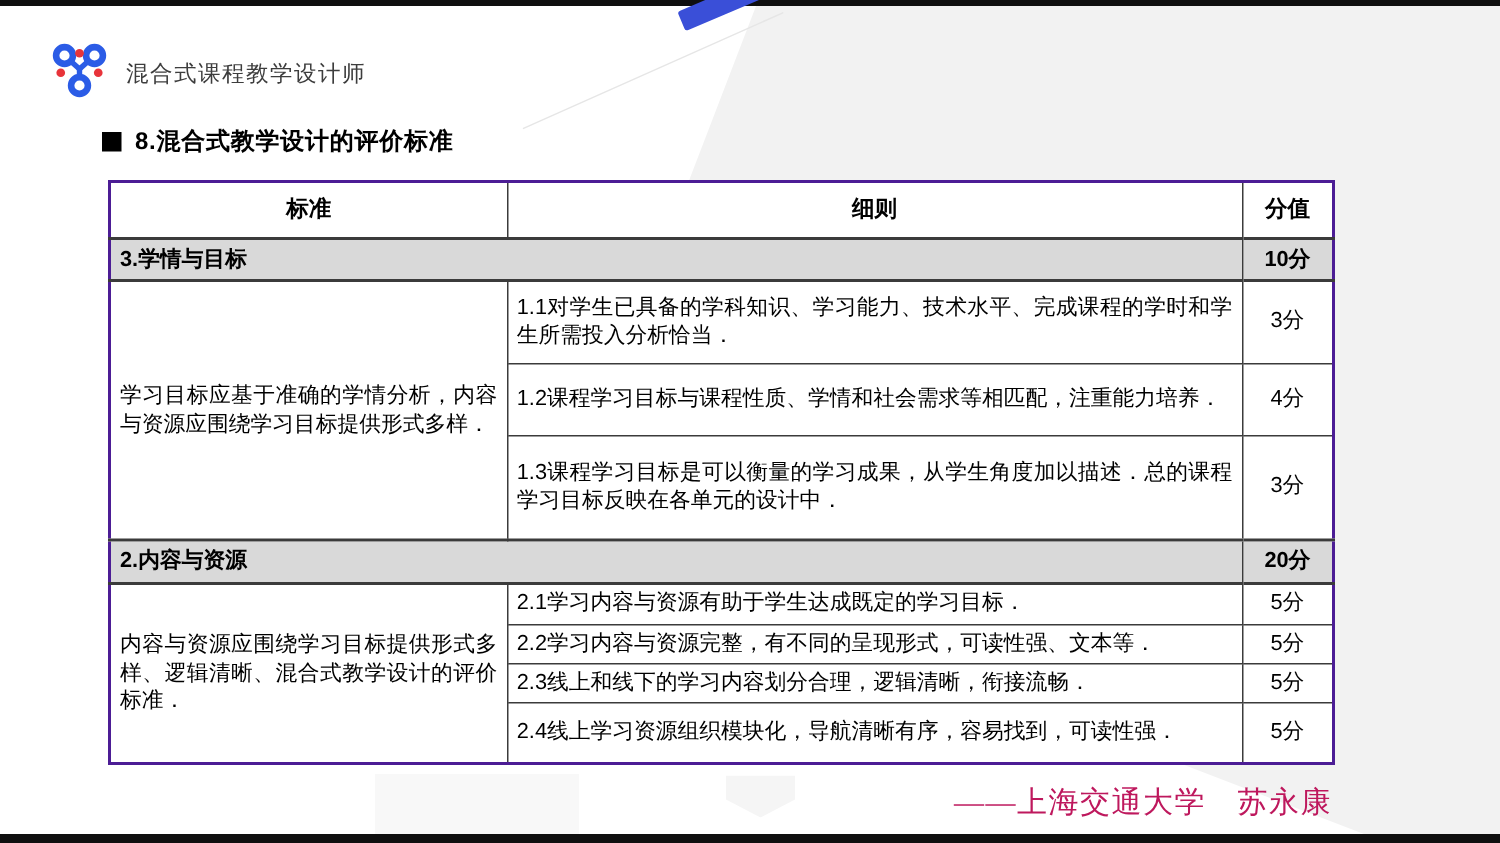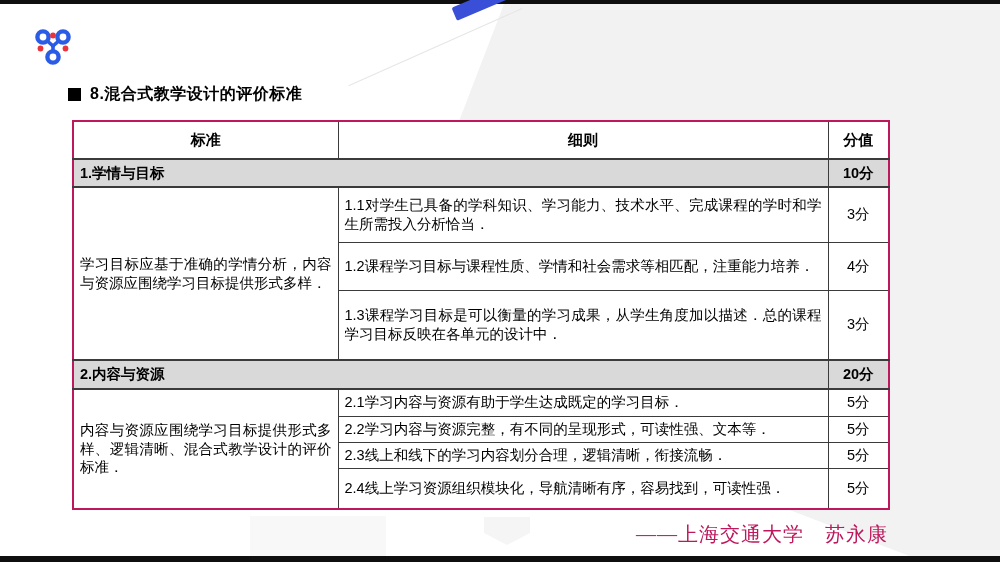--- a/index.html
+++ b/index.html
@@ -96,21 +96,21 @@
   }
   table.eval col.c1 { width: 265px; }
   table.eval col.c2 { width: 490px; }
   table.eval col.c3 { width: 61px; }
   table.eval th, table.eval td {
     border: 1.5px solid #3b3b3b;
     padding: 2px 6px;
     vertical-align: middle;
     overflow: hidden;
   }
-  table.eval { border: 2px solid #be185d; }
+  table.eval { border: 2px solid #4c1d95; }
   th.hdr { font-weight: bold; text-align: center; height: 38px; font-size: 15px; background: #fff; }
   tr.section td {
     background: #d9d9d9; font-weight: bold;
     border-top-width: 2px; border-bottom-width: 2px;
   }
   td.section-name { text-align: left; padding-left: 6px; }
   td.score { text-align: center; padding: 2px 2px; }
   td.rule { text-align: justify; }
   td.criterion { text-align: justify; padding: 4px 7px; }
   tr.h-sec   { height: 28px; }
@@ -153,20 +153,21 @@
         <line x1="21" y1="18" x2="21" y2="28"></line>
       </g>
       <circle cx="11" cy="9" r="5.6" fill="#fff" stroke="#2b5ce6" stroke-width="4.4"></circle>
       <circle cx="31" cy="9" r="5.6" fill="#fff" stroke="#2b5ce6" stroke-width="4.4"></circle>
       <circle cx="21" cy="29" r="5.6" fill="#fff" stroke="#2b5ce6" stroke-width="4.4"></circle>
       <circle cx="21" cy="7.5" r="2.9" fill="#e8343a"></circle>
       <circle cx="8.5" cy="20.5" r="2.9" fill="#e8343a"></circle>
       <circle cx="33.5" cy="20.5" r="2.9" fill="#e8343a"></circle>
     </svg>
   </span>
+  <span class="brand-name">混合式课程教学设计师</span>
 </div>
 
 <div class="slide-title-row">
   <span class="title-bullet"></span>
   <span class="slide-title">8.混合式教学设计的评价标准</span>
 </div>
 
 <div class="eval-table-wrap">
   <table class="eval">
     <colgroup>
@@ -175,21 +176,21 @@
         <col class="c3">
       </colgroup>
     <tbody>
         <tr>
       <th class="hdr">标准</th>
       <th class="hdr">细则</th>
       <th class="hdr">分值</th>
     </tr>
 
     <tr class="section h-sec">
-      <td class="section-name" colspan="2">1.学情与目标</td>
+      <td class="section-name" colspan="2">3.学情与目标</td>
       <td class="score">10分</td>
     </tr>
     <tr class="h-r11">
       <td class="criterion" rowspan="3">学习目标应基于准确的学情分析，内容与资源应围绕学习目标提供形式多样．</td>
       <td class="rule">1.1对学生已具备的学科知识、学习能力、技术水平、完成课程的学时和学生所需投入分析恰当．</td>
       <td class="score">3分</td>
     </tr>
     <tr class="h-r12">
       <td class="rule">1.2课程学习目标与课程性质、学情和社会需求等相匹配，注重能力培养．</td>
       <td class="score">4分</td>

